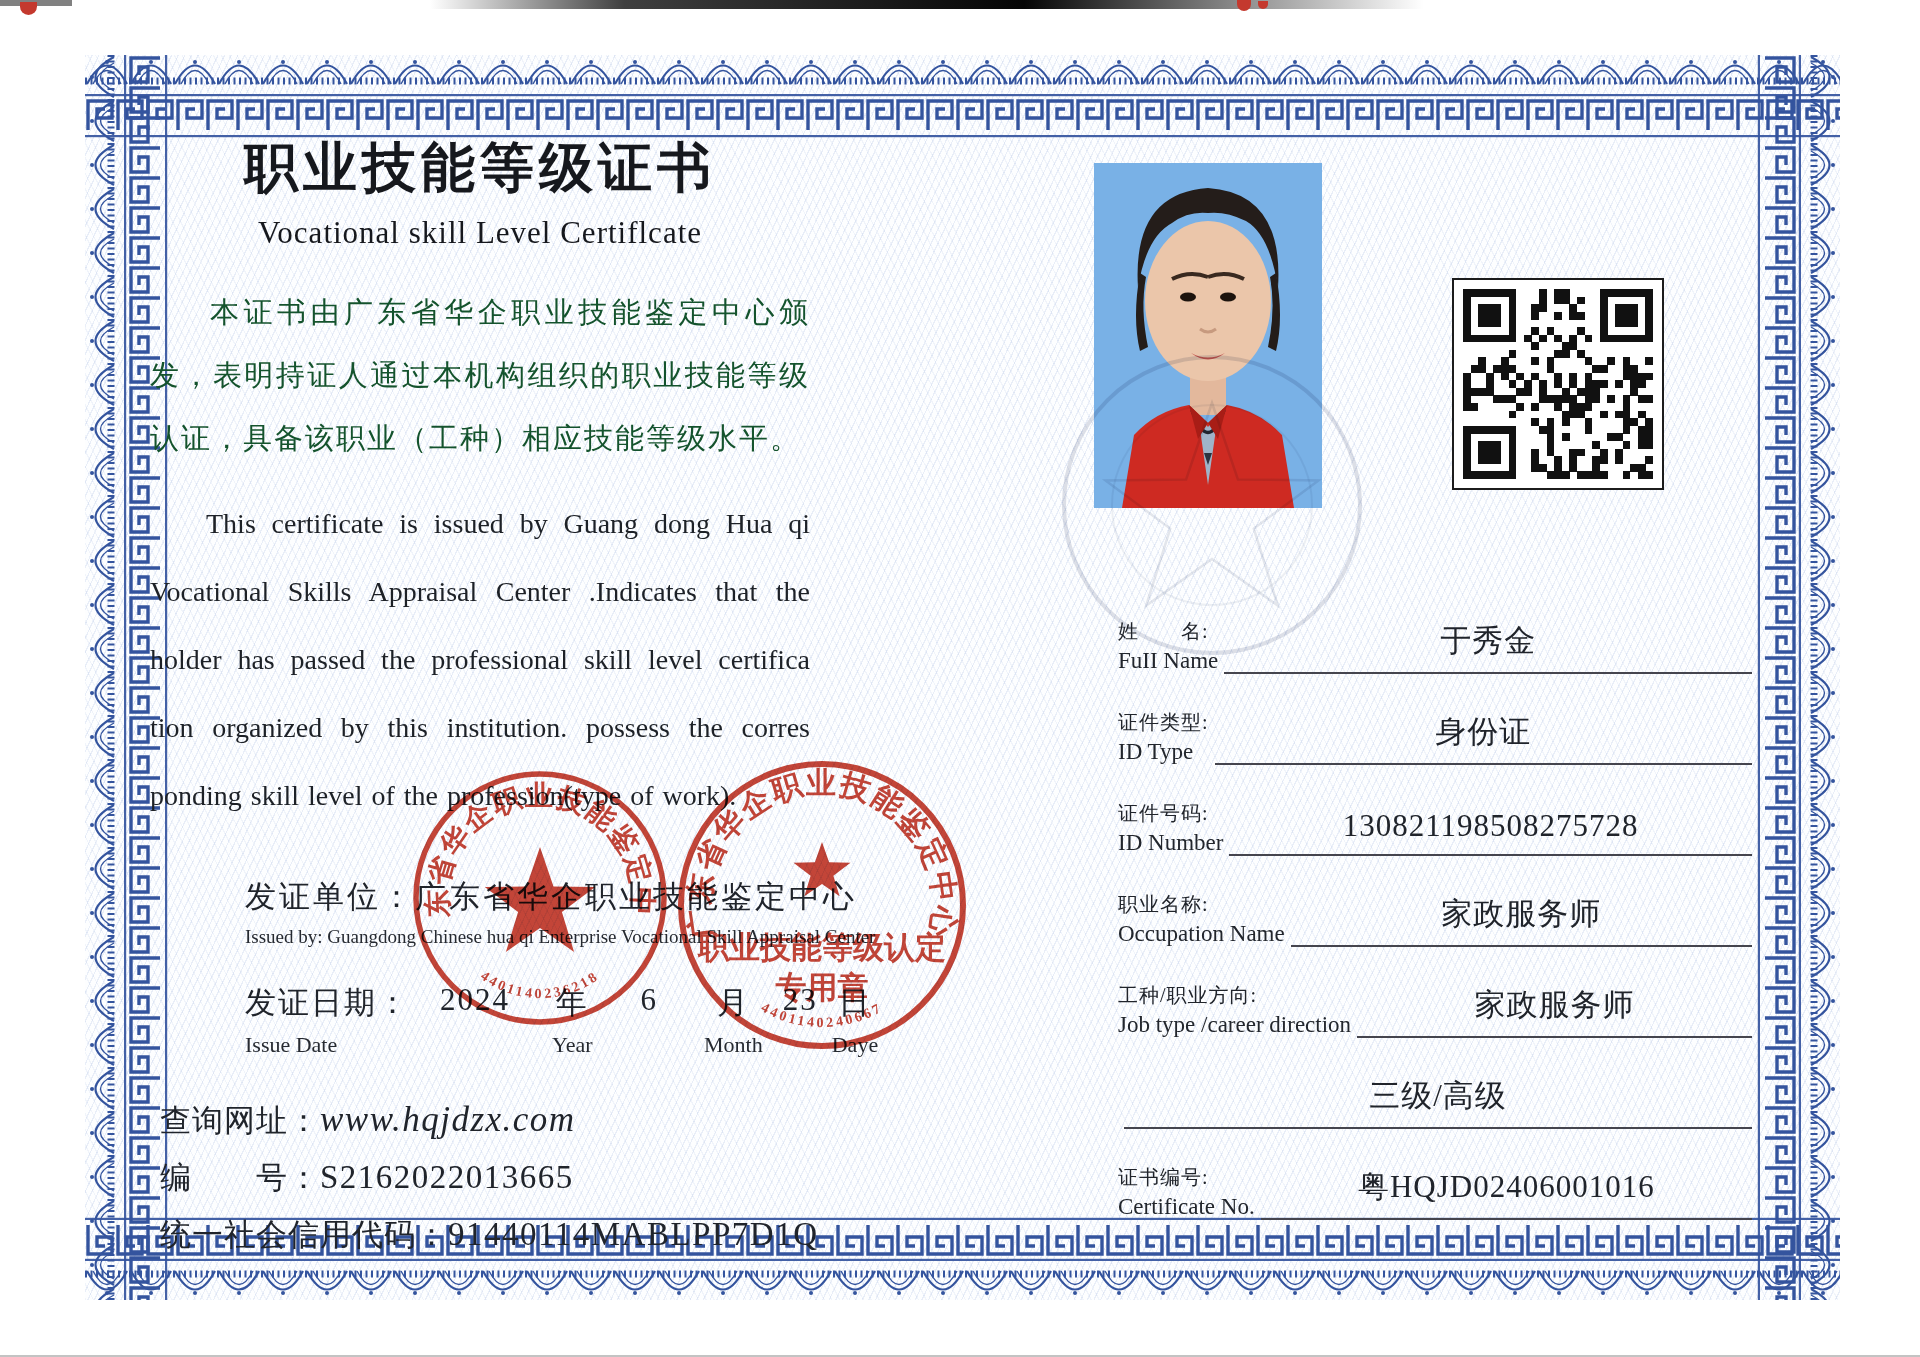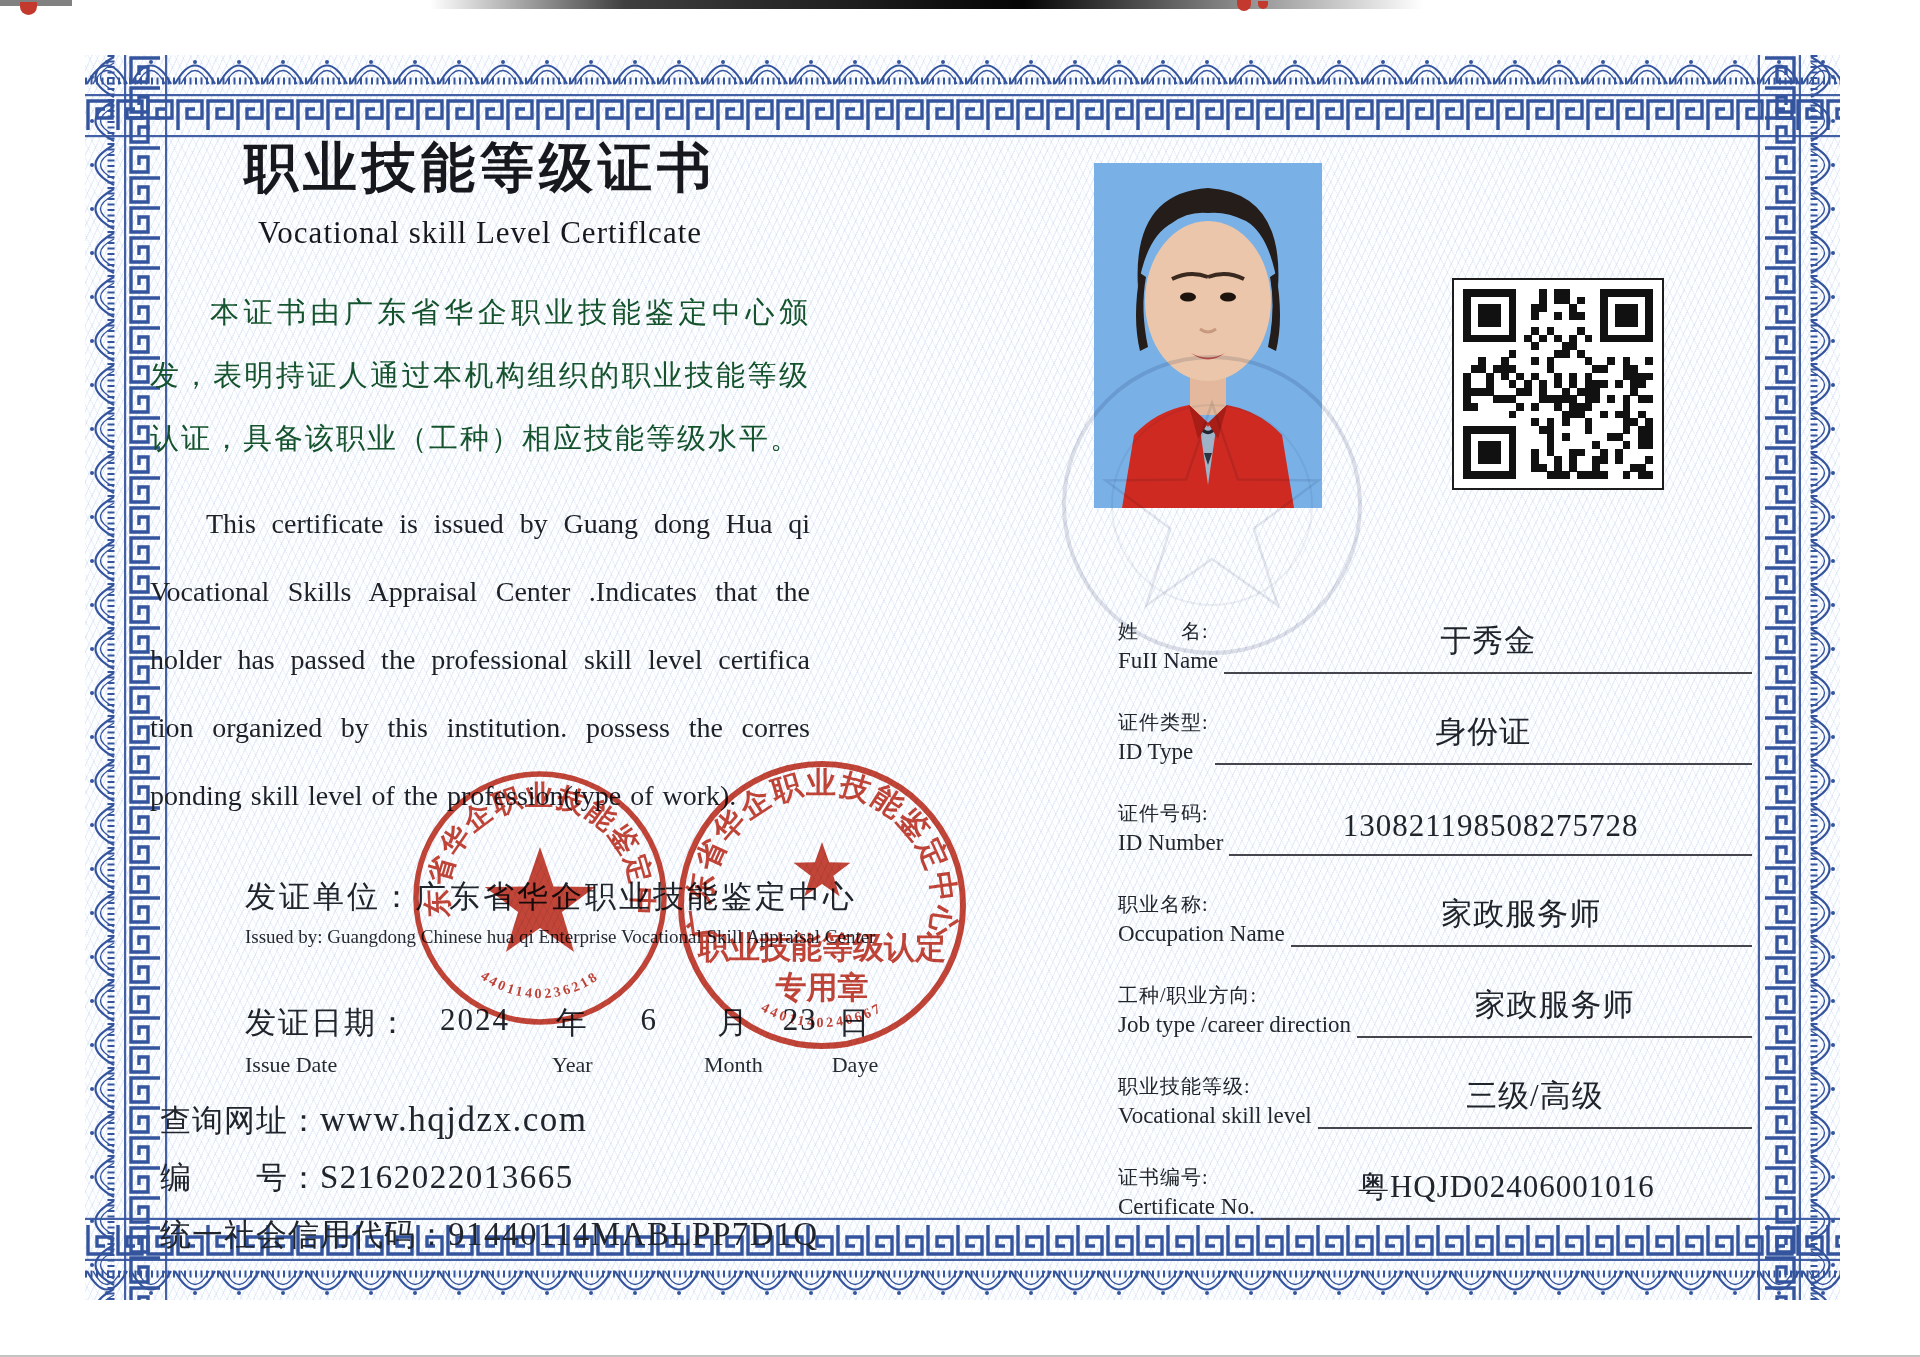--- a/index.html
+++ b/index.html
@@ -25,30 +25,30 @@
   .title-en{font-size:31px;text-align:center;margin-top:10px;letter-spacing:1px;color:#16181d;}
   .intro-zh{margin-top:30px;font-size:29px;line-height:63px;text-align:justify;text-indent:60px;letter-spacing:2px;color:#14532d;}
   .intro-en{margin-top:20px;font-size:28px;line-height:68px;text-align:justify;text-indent:56px;color:#1d2127;word-spacing:2px;}
 
   .issuer{position:absolute;left:245px;top:876px;width:760px;}
   .issuer-zh{font-size:31px;letter-spacing:3px;}
   .issuer-en{font-size:19px;margin-top:8px;color:#262a31;}
 
   .issue-date{position:absolute;left:245px;top:982px;display:flex;align-items:flex-start;}
   .seg{display:inline-flex;flex-direction:column;align-items:center;}
-  .seg .top{font-size:31px;letter-spacing:2px;white-space:nowrap;margin-top:20px;}
+  .seg .top{font-size:31px;letter-spacing:2px;white-space:nowrap;}
   .seg .sub{font-size:22px;margin-top:8px;color:#262a31;white-space:nowrap;}
   .seg.first{align-items:flex-start;}
   .ml30{margin-left:30px}.ml42{margin-left:42px}.ml48{margin-left:48px}
   .ml46{margin-left:46px}.ml20{margin-left:20px}.ml14{margin-left:14px}
 
   .footer-block{position:absolute;left:160px;top:1092px;width:780px;}
   .footer-row{font-size:31px;line-height:56px;letter-spacing:1px;white-space:nowrap;}
   .footer-row .fv{font-size:33px;letter-spacing:1.5px;}
-  .footer-row.url .fv{font-size:35px;}
+  .footer-row.url .fv{font-size:35px;font-style:italic;}
 
   
   .photo{position:absolute;left:1094px;top:163px;width:228px;height:345px;z-index:3;}
   .qr{position:absolute;left:1452px;top:278px;width:212px;height:212px;background:#fff;
       border:2px solid #1c1c1c;padding:9px;box-sizing:border-box;z-index:3;}
   .fields{position:absolute;left:1118px;top:596px;width:634px;}
   .field-row{display:flex;align-items:flex-end;margin-bottom:13px;min-height:78px;}
   .f-label{flex:none;padding-bottom:0;}
   .f-zh{font-size:20px;letter-spacing:1px;white-space:nowrap;}
   .f-en{font-size:23px;margin-top:3px;white-space:nowrap;color:#22262d;}
@@ -816,24 +816,20 @@
       <div class="f-line">家政服务师</div>
     </div>
     <div class="field-row">
       <div class="f-label">
         <div class="f-zh">工种/职业方向:</div>
         <div class="f-en">Job type /career direction</div>
       </div>
       <div class="f-line">家政服务师</div>
     </div>
     <div class="field-row">
-      <div class="f-label">
-        <div class="f-zh">职业技能等级:</div>
-        <div class="f-en">Vocational skill level</div>
-      </div>
       <div class="f-line">三级/高级</div>
     </div>
     <div class="field-row">
       <div class="f-label">
         <div class="f-zh">证书编号:</div>
         <div class="f-en">Certificate No.</div>
       </div>
       <div class="f-line">粤HQJD02406001016</div>
     </div>
   </div>

